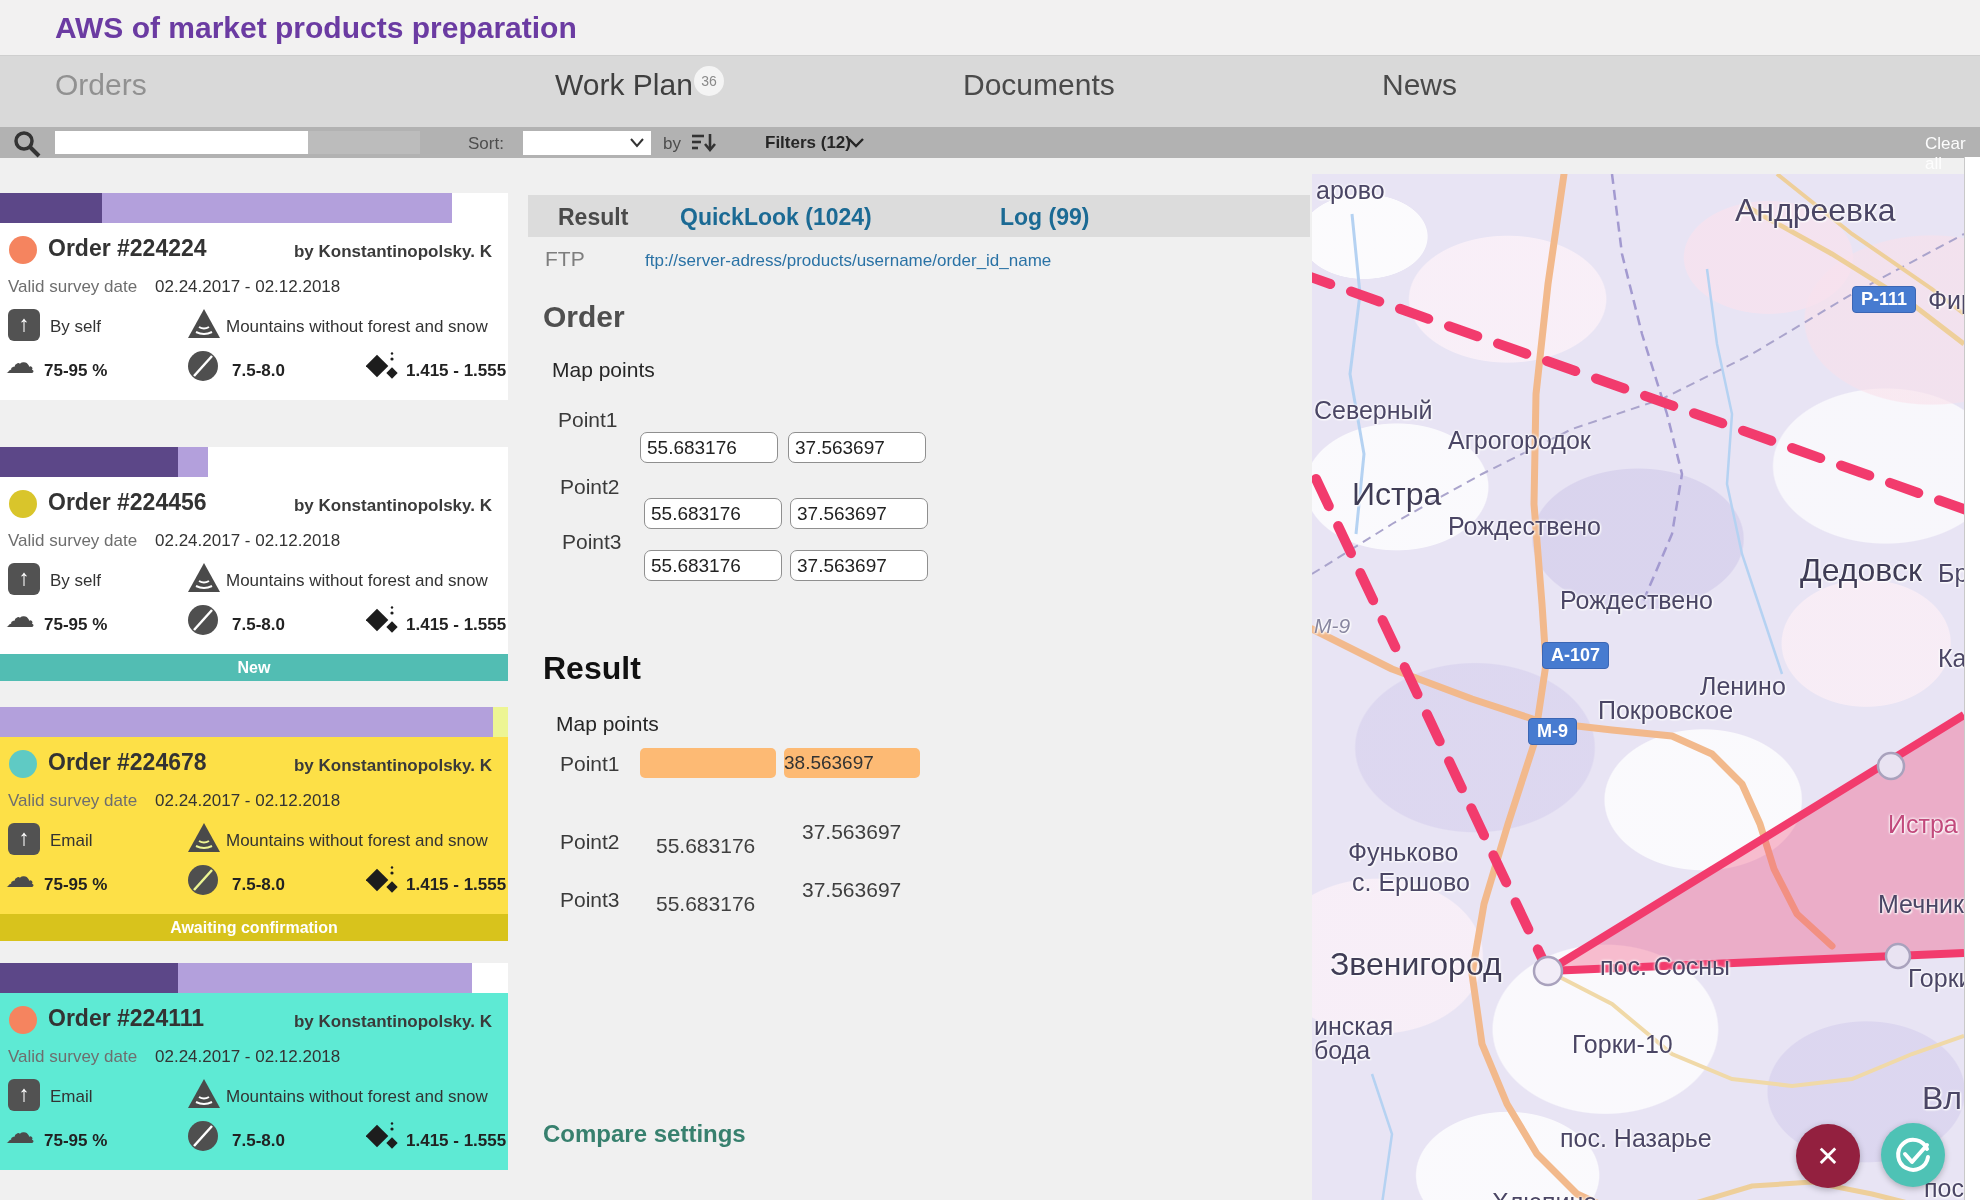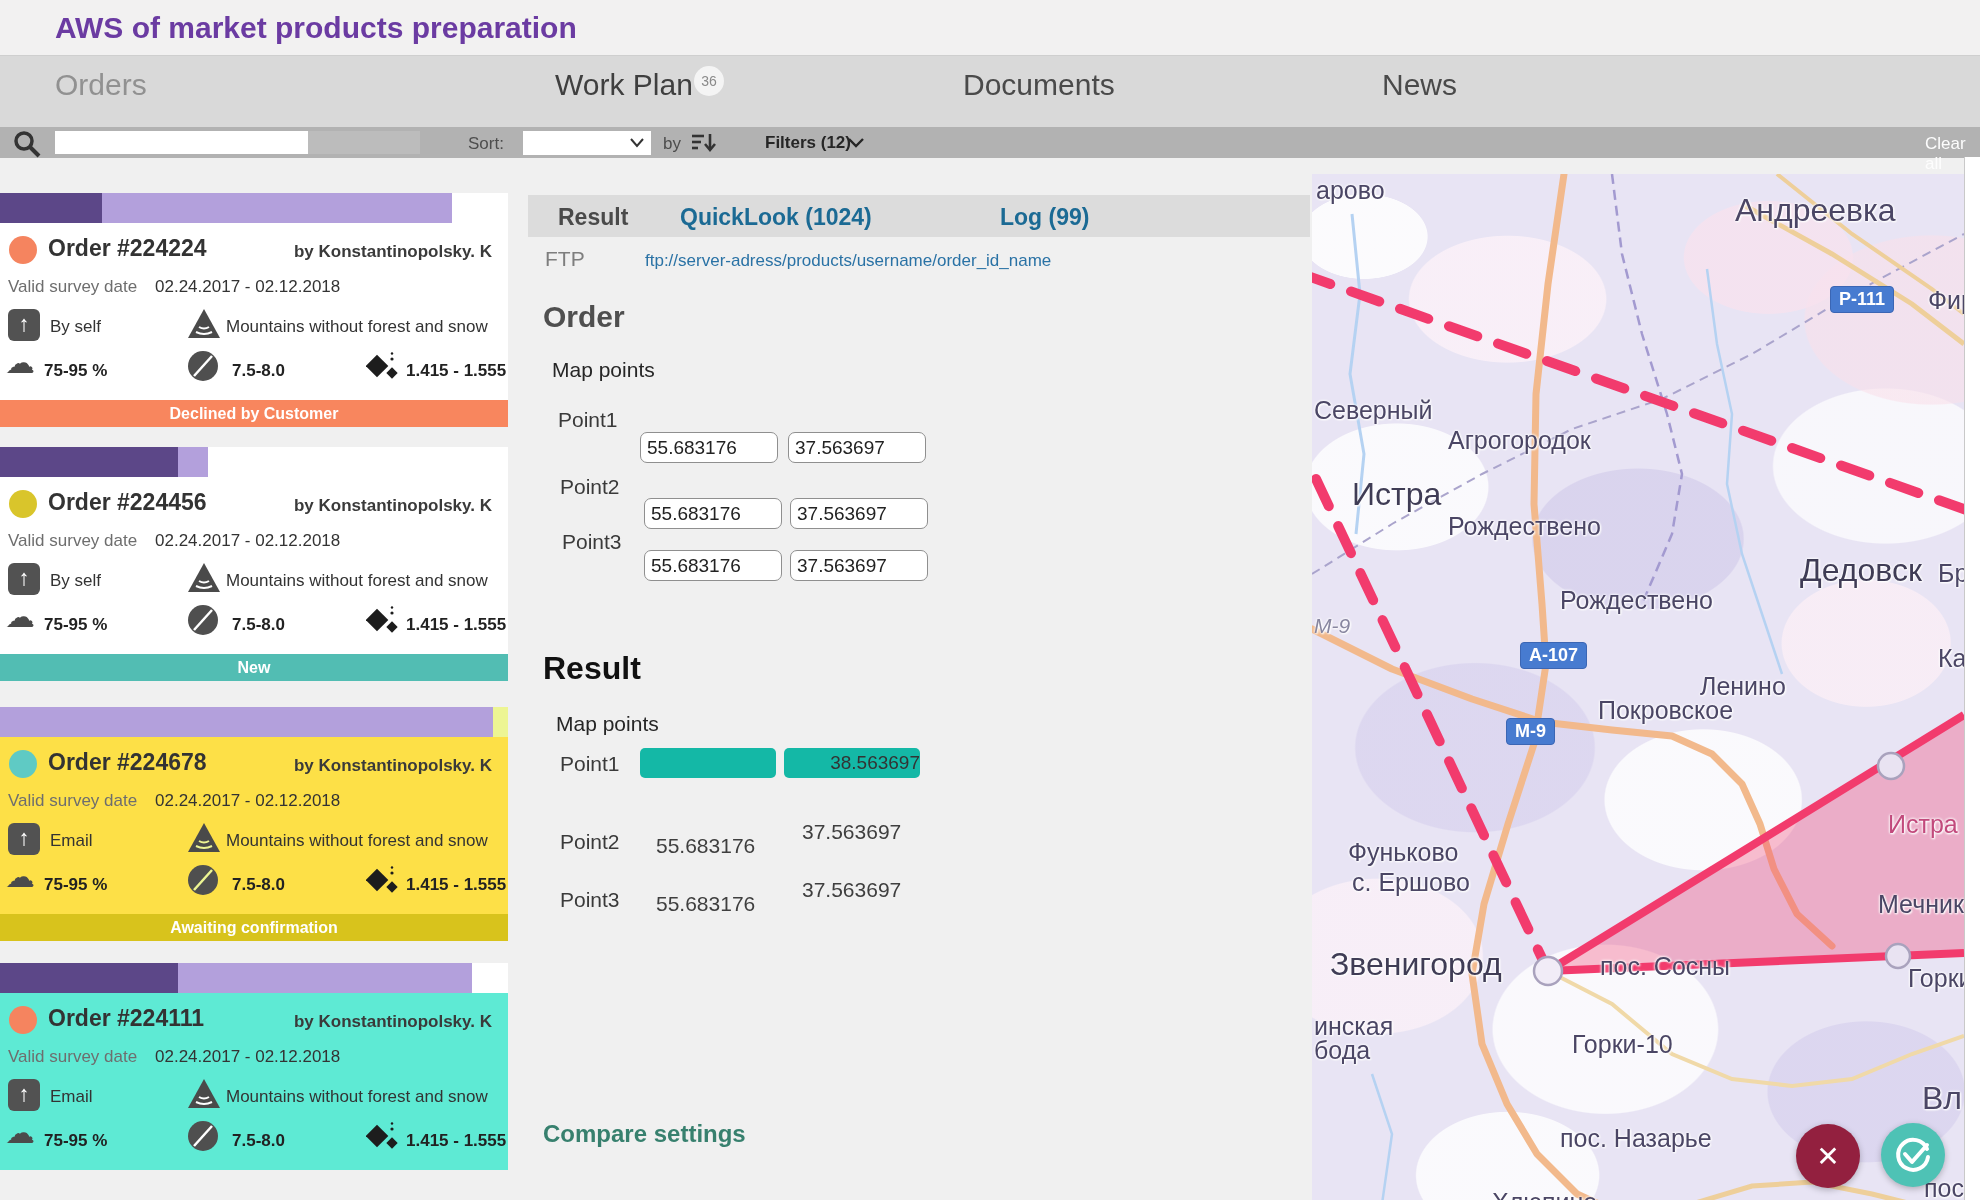--- a/index.html
+++ b/index.html
@@ -56,22 +56,22 @@
   .tab-quicklook{left:680px;color:#1b6a94;}
   .tab-log{left:1000px;color:#1b6a94;}
   .ftplabel{left:545px;top:247px;font-size:21px;color:#7e7e7e;}
   .ftplink{left:645px;top:251px;font-size:17px;color:#2a72a5;text-decoration:none;}
   .h-order{left:543px;top:300px;font-size:30px;font-weight:bold;color:#4f4f4f;}
   .mplabel{font-size:21px;color:#262626;}
   .pointlabel{font-size:21px;color:#3a3a3a;}
   .coordinput{position:absolute;width:124px;height:29px;border:1.5px solid #8f8f8f;border-radius:7px;background:#fff;
     font-size:19px;color:#222;padding:0 6px;font-family:"Liberation Sans",sans-serif;}
   .h-result{left:543px;top:650px;font-size:32px;font-weight:bold;color:#111;}
-  .ybox{position:absolute;width:136px;height:30px;border-radius:5px;background:#14b8a6;font-size:19px;color:#333;
-    text-align:right;line-height:30px;}
+  .ybox{position:absolute;width:136px;height:30px;border-radius:5px;background:#fdba74;font-size:19px;color:#333;
+    text-align:left;line-height:30px;}
   .pval{font-size:21px;color:#3f3f3f;}
   .comparelink{left:543px;top:1120px;font-size:24px;font-weight:bold;color:#37806e;}
   
   #map{left:1312px;top:174px;width:652px;height:1043px;overflow:hidden;
     background:
       radial-gradient(90px 60px at 8% 6%, rgba(255,255,255,.85) 0 70%, transparent 71%),
       radial-gradient(140px 90px at 30% 12%, rgba(250,240,248,.9) 0 70%, transparent 71%),
       radial-gradient(120px 80px at 70% 8%, rgba(248,226,238,.75) 0 70%, transparent 71%),
       radial-gradient(180px 120px at 95% 14%, rgba(249,224,234,.6) 0 70%, transparent 71%),
       radial-gradient(160px 110px at 88% 28%, rgba(255,255,255,.7) 0 70%, transparent 71%),
@@ -82,21 +82,21 @@
       radial-gradient(140px 100px at 60% 60%, rgba(255,255,255,.8) 0 70%, transparent 71%),
       radial-gradient(150px 110px at 10% 75%, rgba(250,240,248,.85) 0 70%, transparent 71%),
       radial-gradient(160px 120px at 45% 82%, rgba(255,255,255,.78) 0 70%, transparent 71%),
       radial-gradient(140px 100px at 85% 88%, rgba(216,210,238,.75) 0 70%, transparent 71%),
       radial-gradient(130px 90px at 30% 96%, rgba(255,255,255,.8) 0 70%, transparent 71%),
       #e8e4f4;}
   .mlabel{position:absolute;color:#4b4665;font-size:25px;white-space:nowrap;
     text-shadow:0 0 3px #fff,0 0 3px #fff,1px 1px 2px #fff;}
   .mlabel.big{font-size:32px;}
   .rbadge{position:absolute;background:#477bd0;color:#fff;font-size:18px;font-weight:bold;
-    padding:2px 8px;border-radius:4px;border:1px solid #3b66b4;}
+    padding:2px 8px;border-radius:4px;border:1px solid #3b66b4;margin-left:22px;}
   .fab{position:absolute;width:64px;height:64px;border-radius:50%;display:flex;align-items:center;justify-content:center;
     box-shadow:0 2px 6px rgba(0,0,0,.25);}
   .fab.x{background:#93203f;color:#fff;font-size:28px;}
   .fab.ok{background:#4ec2b5;}
   .scrollstrip{left:1964px;top:157px;width:16px;height:1043px;background:#ffffff;border-left:1px solid #c9c9c9;}
 </style>
 </head>
 <body>
 
 <div id="stage">
@@ -164,21 +164,20 @@
       </svg>
       <span class="a-text">7.5-8.0</span>
       <svg class="g-icon" width="34" height="32">
         <rect x="3" y="7" width="16" height="16" fill="#1d1d1d" transform="rotate(45 11 15)"></rect>
         <rect x="22" y="18" width="8" height="8" fill="#1d1d1d" transform="rotate(45 26 22)"></rect>
         <circle cx="26" cy="8" r="1.6" fill="#1d1d1d"></circle>
           <circle cx="26" cy="2.5" r="1.2" fill="#1d1d1d"></circle>
       </svg>
       <span class="g-text">1.415 - 1.555</span>
     </div>
-    <div class="status" style="background: rgb(248, 134, 94);">Declined by Customer</div>
   </div>
 
   <div class="abs card" style="top:447px">
     <div class="bar-row" style="background: rgb(255, 255, 255);">
       <div class="bar light" style="width: 41%;"></div>
       <div class="bar dark" style="width: 35%;"></div>
     </div>
     <div class="card-body" style="background: rgb(255, 255, 255);">
       <span class="dot" style="background: rgb(217, 197, 43);"></span>
       <span class="otitle">Order #224456</span>

